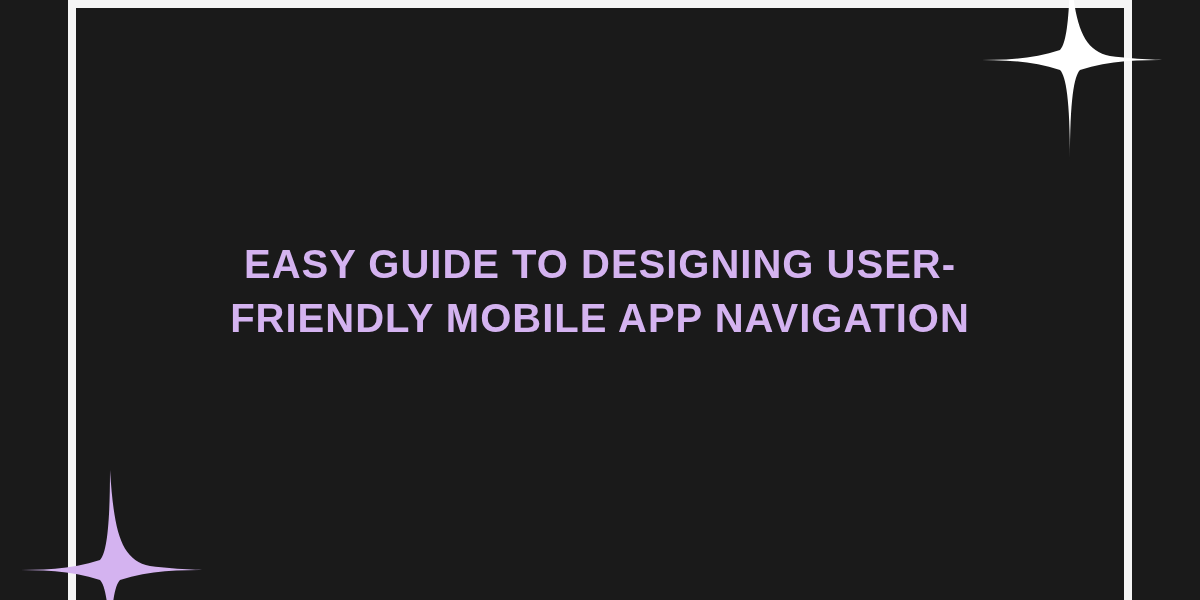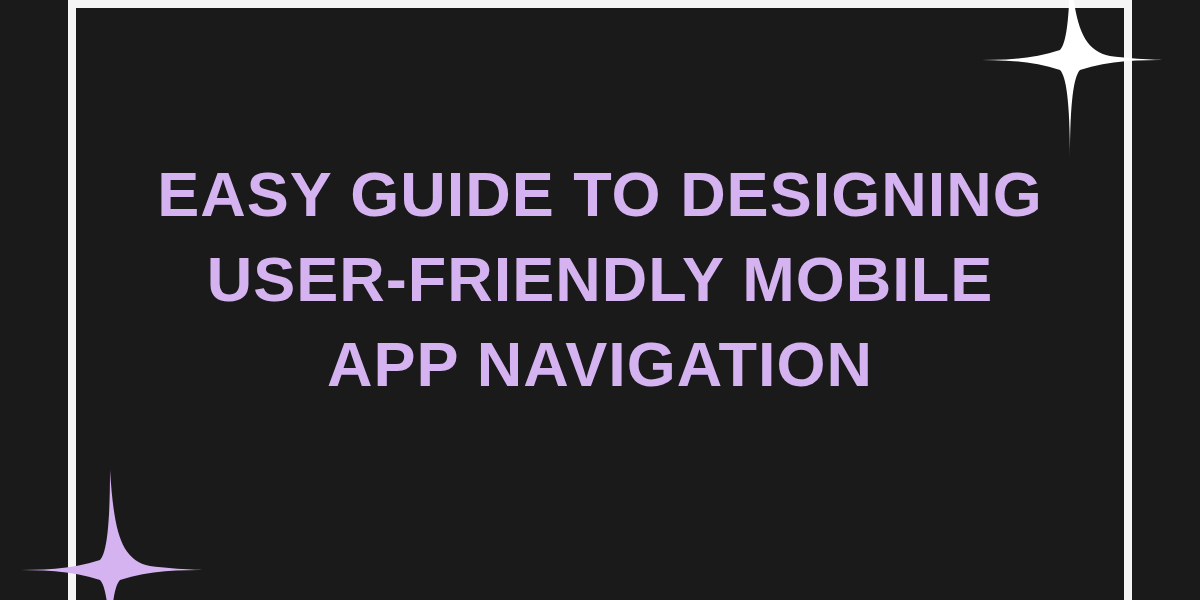--- a/index.html
+++ b/index.html
@@ -33,21 +33,21 @@
       background: #f5f5f5;
     }
     .title {
       position: absolute;
       top: 50%;
       left: 50%;
       transform: translate(-50%, -58%);
       width: 900px;
       text-align: center;
       color: #d4b3f0;
-      font-size: 63px;
+      font-size: 40px;
       font-weight: 900;
       letter-spacing: 1px;
       line-height: 1.35;
       text-transform: uppercase;
       font-stretch: condensed;
     }
     .sparkle {
       position: absolute;
     }
     .sparkle-top-right {

